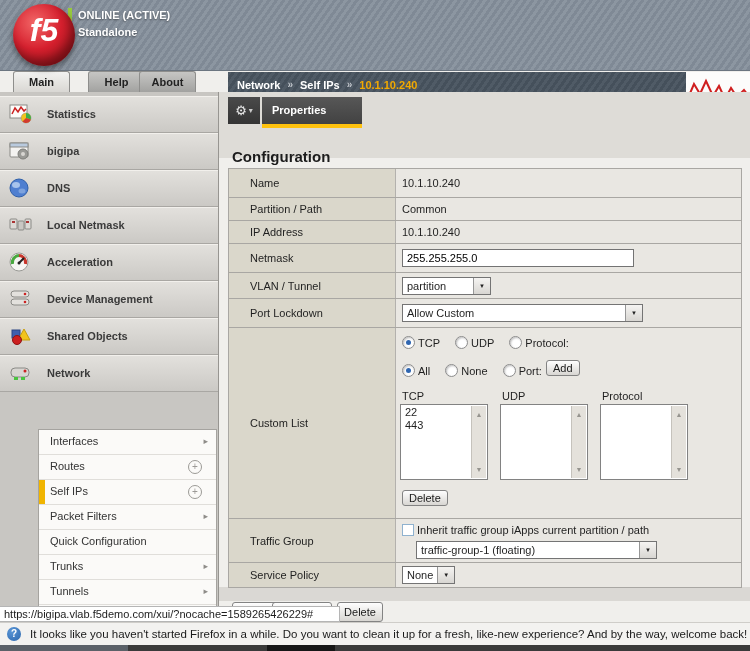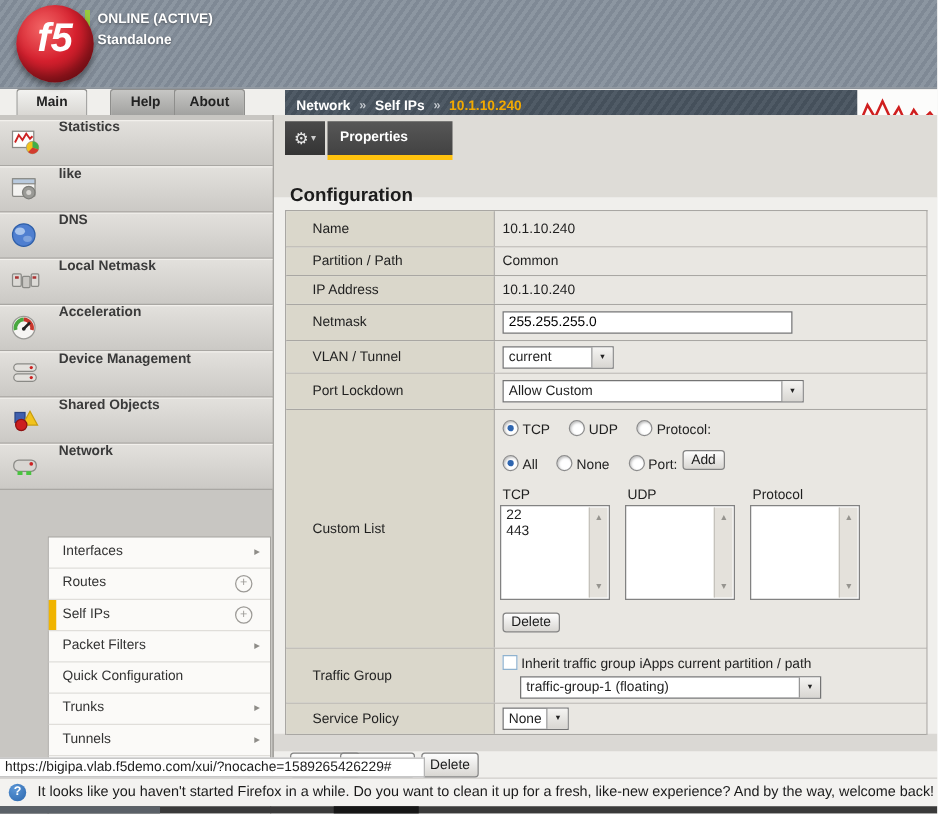--- a/index.html
+++ b/index.html
@@ -41,21 +41,21 @@
     line-height:27px;padding-left:10px;box-sizing:border-box;}
   .propsline{position:absolute;left:262px;top:124px;width:100px;height:4px;background:#ffc20e;}
   
   .main-upper{position:absolute;left:219px;top:92px;width:531px;height:66px;background:#dedcd7;}
   .main-lower{position:absolute;left:219px;top:158px;width:531px;height:464px;background:#f0efec;}
   .table-band{position:absolute;left:219px;top:587px;width:531px;height:14px;background:#dad8d4;}
   
   .sidebar{position:absolute;left:0;top:92px;width:219px;height:530px;background:#c8c6c2;
     border-right:1px solid #979591;box-sizing:border-box;padding-top:4px;}
   .sbitem{position:relative;height:36px;background:linear-gradient(#e3e1dd,#cbc9c5);
-    border-bottom:1px solid #a9a7a3;box-shadow:inset 0 1px 0 #f2f0ec;display:flex;cursor:default;}
+    border-bottom:1px solid #a9a7a3;box-shadow:inset 0 1px 0 #f2f0ec;display:flex;align-items:center;cursor:default;}
   .sbitem .ic{width:26px;margin-left:9px;display:flex;align-items:center;}
   .sbitem .lbl{margin-left:12px;font-size:11px;font-weight:bold;color:#3a3a3a;}
   .submenu{position:absolute;left:38px;top:293px;width:179px;background:#fbfaf8;
     border:1px solid #a5a39f;box-sizing:border-box;margin-top:44px;}
   .smrow{position:relative;height:24px;line-height:23px;border-bottom:1px solid #e0deda;
     font-size:11px;color:#333;padding-left:11px;cursor:default;}
   .smrow:last-child{border-bottom:none;}
   .smrow .plus{position:absolute;right:14px;top:5px;width:12px;height:12px;border:1px solid #9c9a96;
     border-radius:50%;color:#9c9a96;font-size:10px;line-height:11px;text-align:center;}
   .smrow .arr{position:absolute;right:8px;top:0;color:#8e8c88;font-size:9px;}
@@ -173,21 +173,21 @@
     </div>
     <div class="sbitem">
       <span class="ic">
         <svg width="24" height="20">
             <rect x="1" y="2" width="18" height="14" rx="1" fill="#f4f3f1" stroke="#8a8a86"></rect>
         <rect x="1" y="2" width="18" height="4" fill="#b9cade" stroke="#8a8a86"></rect>
         <circle cx="14" cy="13" r="5" fill="#9a9a96" stroke="#7d7d79"></circle>
         <circle cx="14" cy="13" r="2" fill="#d8d6d2"></circle>
           </svg>
       </span>
-      <span class="lbl">like</span>
+      <span class="lbl">bigipa</span>
     </div>
     <div class="sbitem">
       <span class="ic">
         <svg width="24" height="20">
             <circle cx="10" cy="10" r="9" fill="#4f7fd0" stroke="#2f5fa8"></circle>
         <ellipse cx="7" cy="7" rx="4" ry="3" fill="#a8c4ec"></ellipse>
         <ellipse cx="13" cy="13" rx="3.5" ry="2.5" fill="#7ea3dd"></ellipse>
           </svg>
       </span>
       <span class="lbl">DNS</span>
@@ -307,21 +307,21 @@
     <div class="row" style="height:29px;">
       <div class="cell-l">Netmask</div>
       <div class="cell-r">
         <input class="inp" type="text" value="255.255.255.0" style="">
       </div>
     </div>
     <div class="row" style="height:26px;">
       <div class="cell-l">VLAN / Tunnel</div>
       <div class="cell-r">
         <span class="sel" style="width:89px;">
-          <span class="t">current</span>
+          <span class="t">partition</span>
           <span class="b">▼</span>
         </span>
       </div>
     </div>
     <div class="row" style="height:29px;">
       <div class="cell-l">Port Lockdown</div>
       <div class="cell-r">
         <span class="sel" style="width:241px;">
           <span class="t">Allow Custom</span>
           <span class="b">▼</span>

